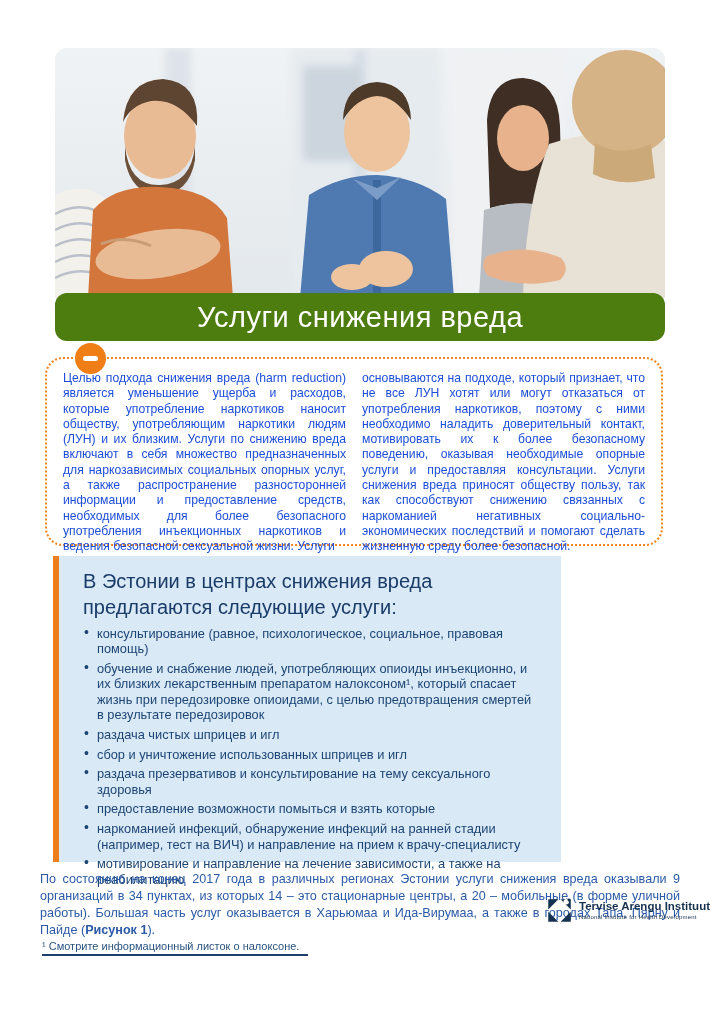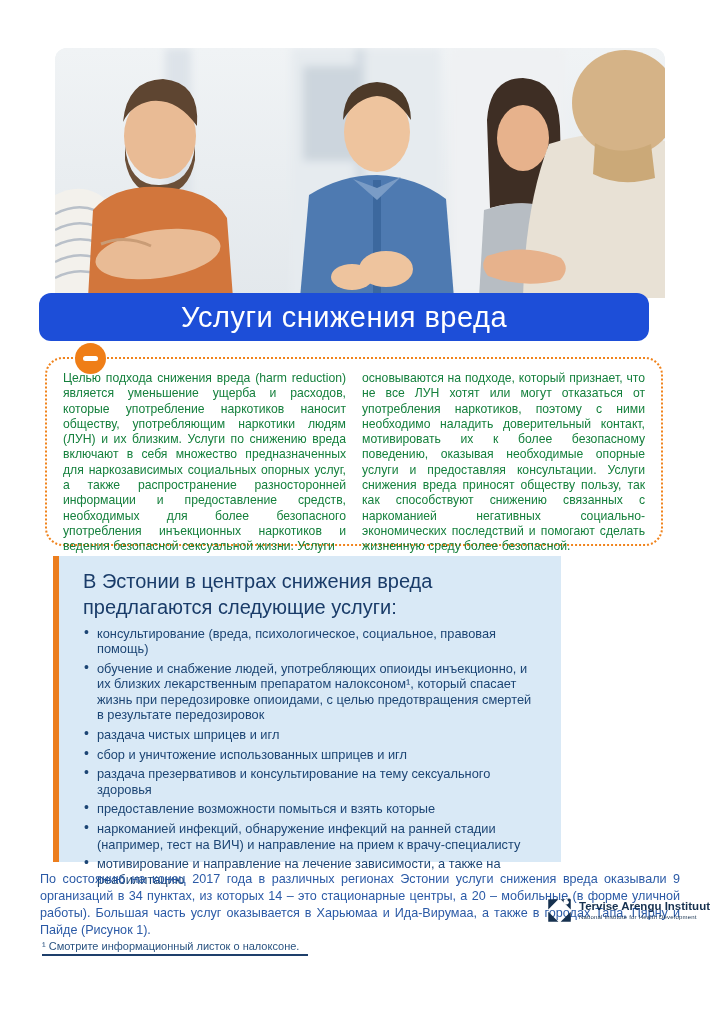--- a/index.html
+++ b/index.html
@@ -6,46 +6,46 @@
   html,body { background:#ffffff; }
   body { font-family:"Liberation Sans","DejaVu Sans",sans-serif; }
   .page { position:relative; width:720px; height:1018px; background:#ffffff; overflow:hidden; }
 
   
   .hero { position:absolute; left:55px; top:48px; width:610px; height:250px;
           border-radius:12px 12px 0 0; overflow:hidden; background:#eceff2; }
   .hero svg { display:block; }
 
   
-  .banner { position:absolute; left:39px; top:293px; width:610px; height:48px;
-            background:#1d4ed8; border-radius:12px; display:flex; align-items:center; justify-content:center; }
+  .banner { position:absolute; left:55px; top:293px; width:610px; height:48px;
+            background:#4d7c0f; border-radius:12px; display:flex; align-items:center; justify-content:center; }
   .banner h1 { color:#ffffff; font-size:29px; font-weight:400; letter-spacing:.5px; }
 
   
   .intro { position:absolute; left:45px; top:357px; width:618px; height:189px;
            border:2px dotted #F0831C; border-radius:18px; padding:12px 16px 8px 16px;
            display:flex; gap:16px; }
-  .intro p { flex:1 1 0; font-size:12.2px; line-height:15.3px; text-align:justify; color:#15803d; }
+  .intro p { flex:1 1 0; font-size:12.2px; line-height:15.3px; text-align:justify; color:#1d4ed8; }
   .minus-badge { position:absolute; left:28px; top:-16px; width:31px; height:31px; border-radius:50%;
                  background:#EF7E17; display:flex; align-items:center; justify-content:center; }
   .minus-badge .bar { width:15px; height:4.5px; border-radius:2.5px; background:#ffffff; }
 
   
   .services { position:absolute; left:53px; top:556px; width:508px; height:306px;
               background:#D9E9F6; border-left:6px solid #EC7E1E; padding:12px 20px 0 24px; }
   .services h2 { font-size:20px; line-height:26px; font-weight:500; color:#1A3C69; max-width:565px; margin-bottom:5px; }
   .services ul { list-style:none; margin-top:6px; }
   .services li { position:relative; padding-left:14px; font-size:12.8px; line-height:15.3px;
                  color:#1C4574; margin-bottom:4.5px; max-width:545px; }
   .services li::before { content:"\2022"; position:absolute; left:1px; top:-1px; font-size:14px; color:#1C4574; }
 
   
   .closing { position:absolute; left:40px; top:871px; width:640px; font-size:12.6px; line-height:17px;
              text-align:justify; color:#2B5AA6; }
-  .closing strong { font-weight:normal; }
+  .closing strong { font-weight:bold; }
 
   
   .footnote-rule { position:absolute; left:42px; top:954px; width:266px; height:2px; background:#1E3F6B; border:0; }
   .footnote { position:absolute; left:42px; top:940px; width:320px; font-size:11px; color:#2A5380; }
   .logo { position:absolute; left:546px; top:897px; display:flex; align-items:flex-start; gap:6px; }
   .logo-text-title { font-size:11.5px; font-weight:bold; color:#16314F; line-height:13px; margin-top:3px; }
   .logo-text-sub { font-size:6px; color:#16314F; letter-spacing:.2px; margin-top:1px; }
 </style>
 </head>
 <body>
@@ -114,21 +114,21 @@
     <div class="minus-badge">
       <span class="bar"></span>
     </div>
     <p>Целью подхода снижения вреда (harm reduction) является уменьшение ущерба и расходов, которые употребление наркотиков наносит обществу, употребляющим наркотики людям (ЛУН) и их близким. Услуги по снижению вреда включают в себя множество предназначенных для наркозависимых социальных опорных услуг, а также распространение разносторонней информации и предоставление средств, необходимых для более безопасного употребления инъекционных наркотиков и ведения безопасной сексуальной жизни. Услуги</p>
     <p>основываются на подходе, который признает, что не все ЛУН хотят или могут отказаться от употребления наркотиков, поэтому с ними необходимо наладить доверительный контакт, мотивировать их к более безопасному поведению, оказывая необходимые опорные услуги и предоставляя консультации. Услуги снижения вреда приносят обществу пользу, так как способствуют снижению связанных с наркоманией негативных социально-экономических последствий и помогают сделать жизненную среду более безопасной.</p>
   </div>
 
   <section class="services">
     <h2>В Эстонии в центрах снижения вреда предлагаются следующие услуги:</h2>
     <ul>
-      <li>консультирование (вреда, психологическое, социальное, правовая помощь)</li>
+      <li>консультирование (равное, психологическое, социальное, правовая помощь)</li>
       <li>обучение и снабжение людей, употребляющих опиоиды инъекционно, и их близких лекарственным препаратом налоксоном¹, который спасает жизнь при передозировке опиоидами, с целью предотвращения смертей в результате передозировок</li>
       <li>раздача чистых шприцев и игл</li>
       <li>сбор и уничтожение использованных шприцев и игл</li>
       <li>раздача презервативов и консультирование на тему сексуального здоровья</li>
       <li>предоставление возможности помыться и взять которые</li>
       <li>наркоманией инфекций, обнаружение инфекций на ранней стадии (например, тест на ВИЧ) и направление на прием к врачу-специалисту</li>
       <li>мотивирование и направление на лечение зависимости, а также на реабилитацию</li>
     </ul>
   </section>
 

